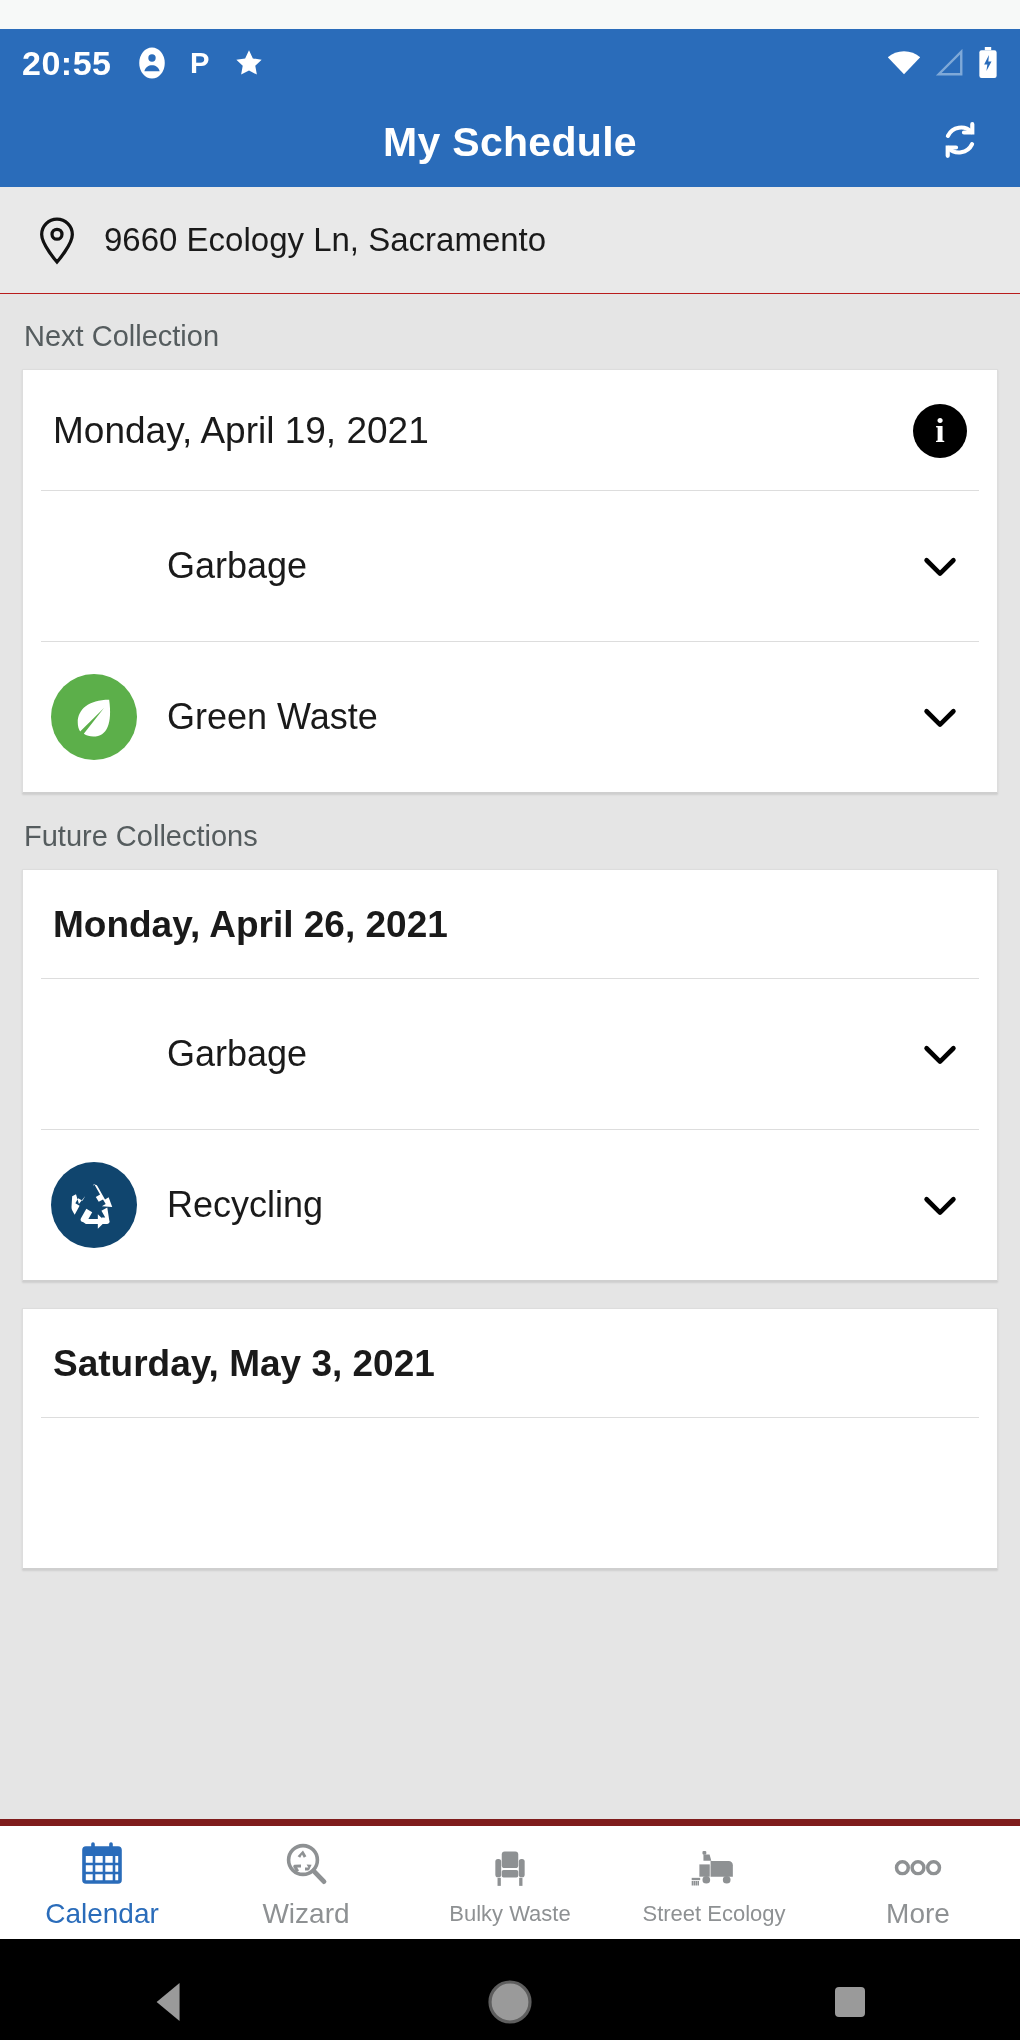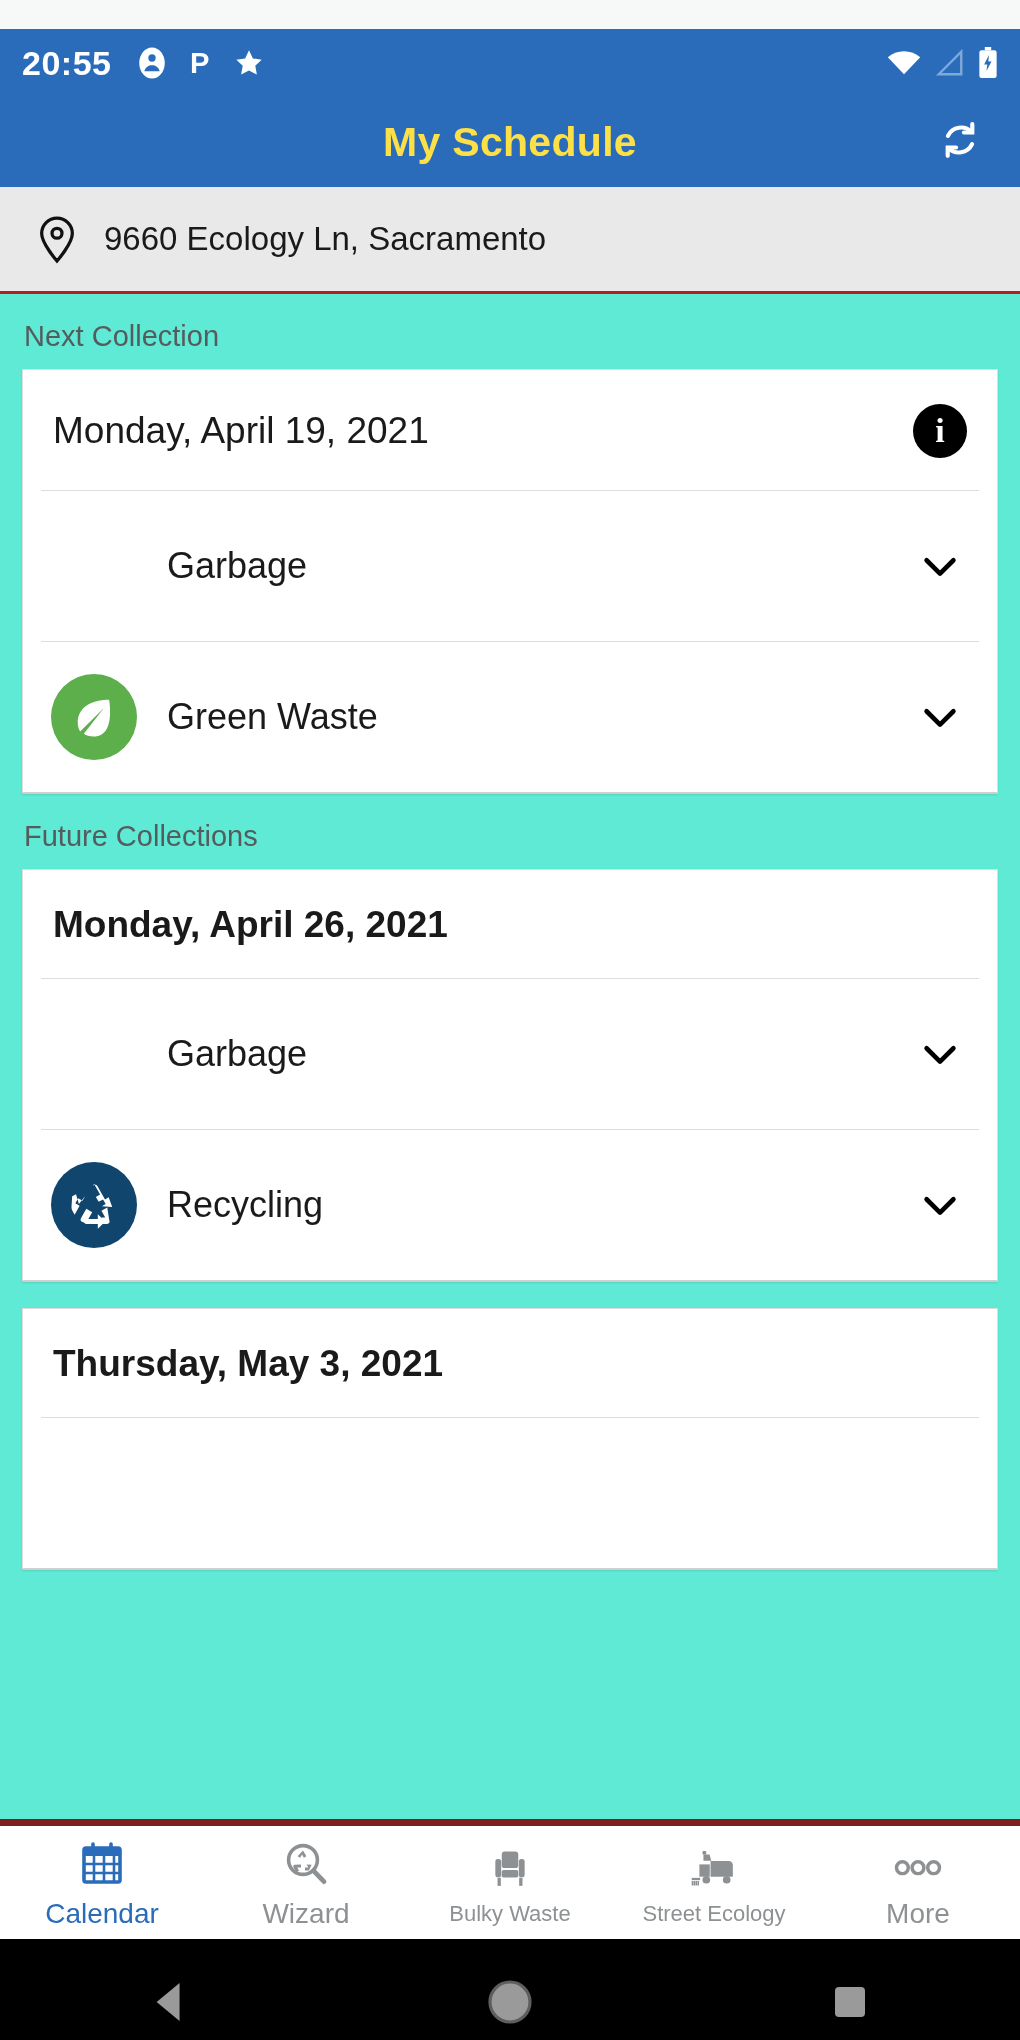--- a/index.html
+++ b/index.html
@@ -22,40 +22,40 @@
   .sb-spacer { flex:1; }
   .sb-right-icons { display:flex; align-items:center; gap:13px; }
   .sb-icon svg { display:block; }
 
   
   .appbar {
     background:#2a6cba; flex:0 0 90px; height:90px;
     display:flex; align-items:center; position:relative;
   }
   .appbar-title {
-    flex:1; text-align:center; color:#fde047;
+    flex:1; text-align:center; color:#ffffff;
     font-size:41px; font-weight:700; letter-spacing:.3px;
   }
   .appbar-action {
     position:absolute; right:28px; top:50%; transform:translateY(-50%);
     width:64px; height:64px; display:flex; align-items:center; justify-content:center;
   }
 
   
   .addressbar {
     background:#e9e9e9; flex:0 0 107px; height:107px;
     display:flex; align-items:center; padding:0 32px;
-    border-bottom:3px solid #b91c1c;
+    border-bottom:1px solid #b91c1c;
   }
   .addr-pin { width:50px; height:50px; flex:0 0 50px; display:flex; align-items:center; justify-content:center; }
   .addr-text { font-size:33px; color:#1a1a1a; margin-left:22px; font-weight:400; }
 
   
   .content {
-    flex:1; background:#5eead4; overflow:hidden; position:relative;
+    flex:1; background:#e5e5e5; overflow:hidden; position:relative;
     padding:0 22px;
   }
   .section-label {
     font-size:29px; color:#555c5e; font-weight:400;
     padding:26px 2px 16px 2px;
   }
   .card {
     background:#ffffff;
     border:1px solid #dddddd;
     border-bottom:2px solid #cfcfcf;
@@ -253,21 +253,21 @@
               <path d="M5 9l7 7 7-7"></path>
             </svg>
         </span>
       </div>
     </div>
 
     <div class="card-gap"></div>
 
     <div class="card">
       <div class="card-date-row">
-        <span class="card-date bold">Thursday, May 3, 2021</span>
+        <span class="card-date bold">Saturday, May 3, 2021</span>
       </div>
       <div class="divider"></div>
       <div class="svc-row"></div>
     </div>
 
   </div>
 
   <div class="tabbar">
 
     <div class="tab active">

